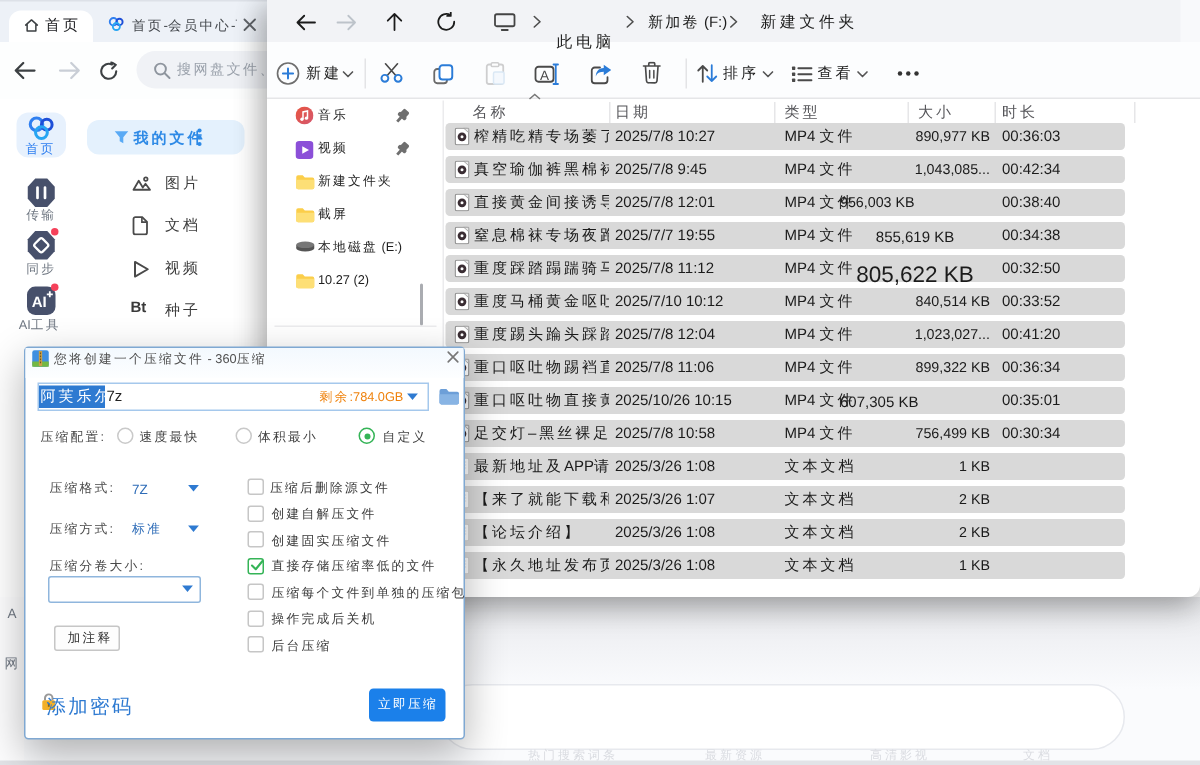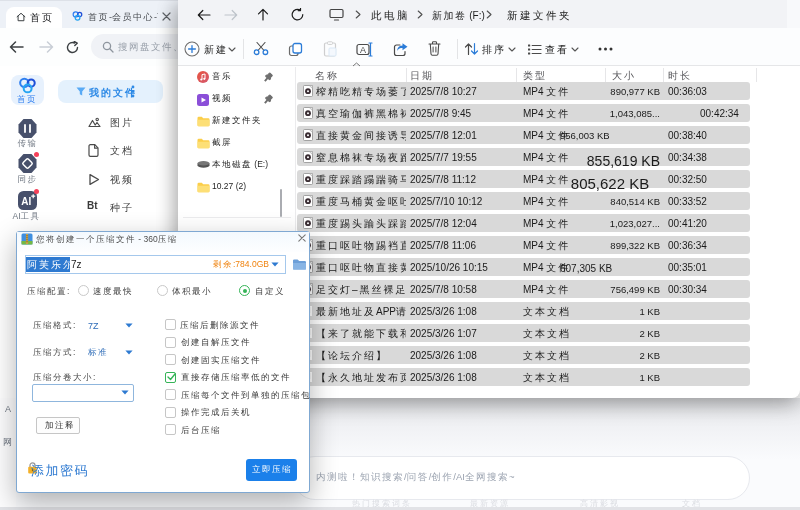--- a/index.html
+++ b/index.html
@@ -126,21 +126,20 @@
       <svg width="12" height="13" viewBox="0 0 12 13">
         <path d="M2 1.6 L10.5 6.5 L2 11.4 Z" fill="none" stroke="#4a4a4a" stroke-width="1.3" stroke-linejoin="round"></path>
       </svg>
     </div>
 <div class="a t" style="left:110px;top:174px;font-size:10px;color:#3c3c3c"><span class="k">视频</span></div>
 <div class="a t" style="left:87px;top:200px;font-size:10px;color:#3a3a3a;font-weight:bold">Bt</div>
 <div class="a t" style="left:110px;top:202px;font-size:10px;color:#3c3c3c"><span class="k">种子</span></div>
 <div class="a" style="left:16px;top:398px;width:784px;height:112px;background:linear-gradient(#e7e8eb 0%,#f2f3f6 30%,#fafbfd 55%,#fafbfd 100%)"></div>
 <div class="a" style="left:0;top:398px;width:16px;height:112px;background:#fdfdfe"></div>
 <div class="a" style="left:293px;top:456px;width:457px;height:44px;background:#fff;border:1px solid #e7e9ee;border-radius:22px"></div>
-<div class="a t k15" style="left:316px;top:472px;font-size:9.5px;color:#9ba3b0"><span class="k">内测啦！知识搜索</span>/<span class="k">问答</span>/<span class="k">创作</span>/<span class="L">AI</span><span class="k">全网搜索</span>~</div>
 <div class="a t" style="left:352px;top:499px;font-size:8px;color:#dadce1"><span class="k">热门搜索词条</span></div>
 <div class="a t" style="left:470px;top:499px;font-size:8px;color:#dadce1"><span class="k">最新资源</span></div>
 <div class="a t" style="left:580px;top:499px;font-size:8px;color:#dadce1"><span class="k">高清影视</span></div>
 <div class="a t" style="left:682px;top:499px;font-size:8px;color:#dadce1"><span class="k">文档</span></div>
 <div class="a" style="left:0;top:507px;width:800px;height:3px;background:#e2e3e7"></div>
 <div class="a t k15" style="left:5px;top:404px;font-size:9px;color:#707883">A</div>
 <div class="a t k15" style="left:3px;top:437px;font-size:9px;color:#707883"><span class="k">网</span></div>
 <div class="a" style="left:178px;top:0;width:622px;height:398px;background:#fff;border-radius:0 0 8px 8px;box-shadow:-5px 4px 18px rgba(0,0,0,.18),0 6px 22px rgba(0,0,0,.22)"></div>
 <div class="a" style="left:178px;top:0;width:622px;height:28px;background:#f2f3f6"></div>
 <div class="a" style="left:787px;top:0;width:13px;height:28px;background:#f8f9fb"></div>
@@ -169,21 +168,21 @@
       <svg width="15" height="13" viewBox="0 0 15 13">
         <rect x="1" y="1.5" width="13" height="8" rx="1.2" fill="none" stroke="#444" stroke-width="1.2"></rect>
         <path d="M5.5 12 H9.5" stroke="#444" stroke-width="1.2" stroke-linecap="round"></path>
       </svg>
     </div>
 <div class="a" style="left:355px;top:10px">
       <svg width="6" height="9" viewBox="0 0 6 9">
         <path d="M1.2 1 L5 4.5 L1.2 8" fill="none" stroke="#4f4f4f" stroke-width="1.1" stroke-linecap="round" stroke-linejoin="round"></path>
       </svg>
     </div>
-<div class="a t k25" style="left:371px;top:9px;font-size:10.5px;color:#1d1d1d"><span class="k">此电脑</span></div>
+<div class="a t k25" style="left:371px;top:22px;font-size:10.5px;color:#1d1d1d"><span class="k">此电脑</span></div>
 <div class="a" style="left:417px;top:10px">
       <svg width="6" height="9" viewBox="0 0 6 9">
         <path d="M1.2 1 L5 4.5 L1.2 8" fill="none" stroke="#4f4f4f" stroke-width="1.1" stroke-linecap="round" stroke-linejoin="round"></path>
       </svg>
     </div>
 <div class="a t" style="left:432px;top:9.5px;font-size:10px;color:#1d1d1d"><span class="k" style="letter-spacing:1.5px">新加卷</span> (F:)</div>
 <div class="a" style="left:486px;top:10px">
       <svg width="6" height="9" viewBox="0 0 6 9">
         <path d="M1.2 1 L5 4.5 L1.2 8" fill="none" stroke="#4f4f4f" stroke-width="1.1" stroke-linecap="round" stroke-linejoin="round"></path>
       </svg>
@@ -382,21 +381,21 @@
         <rect x="0.5" y="0.5" width="9" height="11" rx="1" fill="#fff" stroke="#8f8f8f" stroke-width="0.8"></rect>
         <circle cx="5" cy="6.2" r="2.9" fill="#3a2d33"></circle>
         <circle cx="5" cy="6.2" r="1" fill="#fff"></circle>
         <path d="M6.2 0.5 H9.5 V3.5 Z" fill="#e8e8e8" stroke="#9f9f9f" stroke-width="0.6"></path>
       </svg>
     </div>
 <div class="a t" style="left:316px;top:108px;width:90px;overflow:hidden;font-size:10px;color:#1b1b1b"><span class="k">真空瑜伽裤黑棉袜</span></div>
 <div class="a t" style="left:410px;top:108px;font-size:10px;color:#1b1b1b">2025/7/8 9:45</div>
 <div class="a t" style="left:523px;top:108px;font-size:10px;color:#1b1b1b">MP4 <span class="k">文件</span></div>
 <div class="a t" style="left:560px;top:108.5px;width:100px;text-align:right;font-size:9.5px;color:#1b1b1b">1,043,085...</div>
-<div class="a t" style="left:700px;top:108px;font-size:10px;color:#1b1b1b">00:42:34</div>
+<div class="a t" style="left:668px;top:108px;font-size:10px;color:#1b1b1b">00:42:34</div>
 <div class="a" style="left:297px;top:126px;width:453px;height:18px;background:#d9d9d9;border-radius:3px"></div>
 <div class="a" style="left:303px;top:129px">
       <svg width="10" height="12" viewBox="0 0 10 12">
         <rect x="0.5" y="0.5" width="9" height="11" rx="1" fill="#fff" stroke="#8f8f8f" stroke-width="0.8"></rect>
         <circle cx="5" cy="6.2" r="2.9" fill="#3a2d33"></circle>
         <circle cx="5" cy="6.2" r="1" fill="#fff"></circle>
         <path d="M6.2 0.5 H9.5 V3.5 Z" fill="#e8e8e8" stroke="#9f9f9f" stroke-width="0.6"></path>
       </svg>
     </div>
 <div class="a t" style="left:316px;top:130px;width:90px;overflow:hidden;font-size:10px;color:#1b1b1b"><span class="k">直接黄金间接诱导</span></div>
@@ -409,21 +408,21 @@
       <svg width="10" height="12" viewBox="0 0 10 12">
         <rect x="0.5" y="0.5" width="9" height="11" rx="1" fill="#fff" stroke="#8f8f8f" stroke-width="0.8"></rect>
         <circle cx="5" cy="6.2" r="2.9" fill="#3a2d33"></circle>
         <circle cx="5" cy="6.2" r="1" fill="#fff"></circle>
         <path d="M6.2 0.5 H9.5 V3.5 Z" fill="#e8e8e8" stroke="#9f9f9f" stroke-width="0.6"></path>
       </svg>
     </div>
 <div class="a t" style="left:316px;top:152px;width:90px;overflow:hidden;font-size:10px;color:#1b1b1b"><span class="k">窒息棉袜专场夜跑</span></div>
 <div class="a t" style="left:410px;top:152px;font-size:10px;color:#1b1b1b">2025/7/7 19:55</div>
 <div class="a t" style="left:523px;top:152px;font-size:10px;color:#1b1b1b">MP4 <span class="k">文件</span></div>
-<div class="a t" style="left:560px;top:152.5px;width:100px;text-align:right;font-size:14px;color:#1b1b1b">855,619 KB</div>
+<div class="a t" style="left:560px;top:152.5px;width:100px;text-align:center;font-size:10px;color:#1b1b1b">855,619 KB</div>
 <div class="a t" style="left:668px;top:152px;font-size:10px;color:#1b1b1b">00:34:38</div>
 <div class="a" style="left:297px;top:170px;width:453px;height:18px;background:#d9d9d9;border-radius:3px"></div>
 <div class="a" style="left:303px;top:173px">
       <svg width="10" height="12" viewBox="0 0 10 12">
         <rect x="0.5" y="0.5" width="9" height="11" rx="1" fill="#fff" stroke="#8f8f8f" stroke-width="0.8"></rect>
         <circle cx="5" cy="6.2" r="2.9" fill="#3a2d33"></circle>
         <circle cx="5" cy="6.2" r="1" fill="#fff"></circle>
         <path d="M6.2 0.5 H9.5 V3.5 Z" fill="#e8e8e8" stroke="#9f9f9f" stroke-width="0.6"></path>
       </svg>
     </div>

